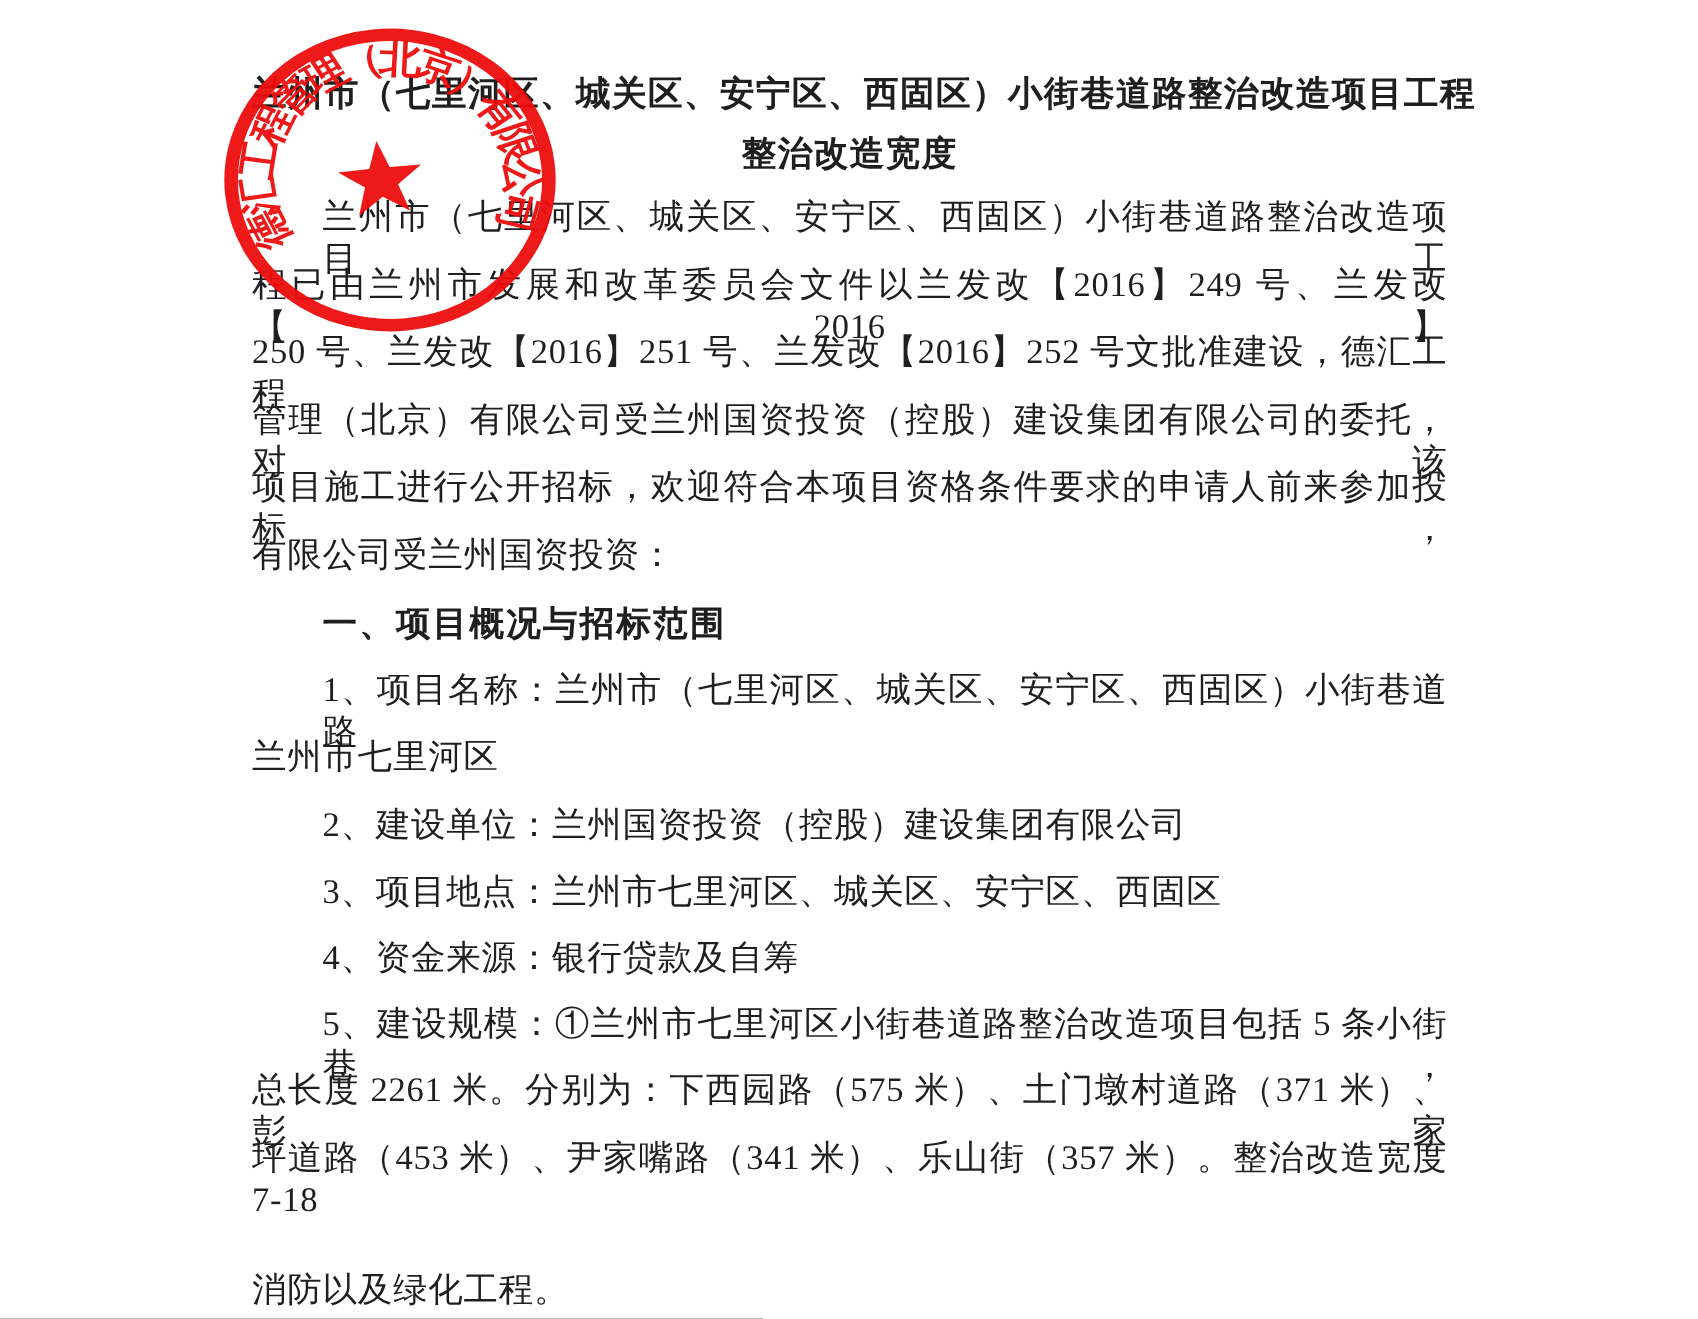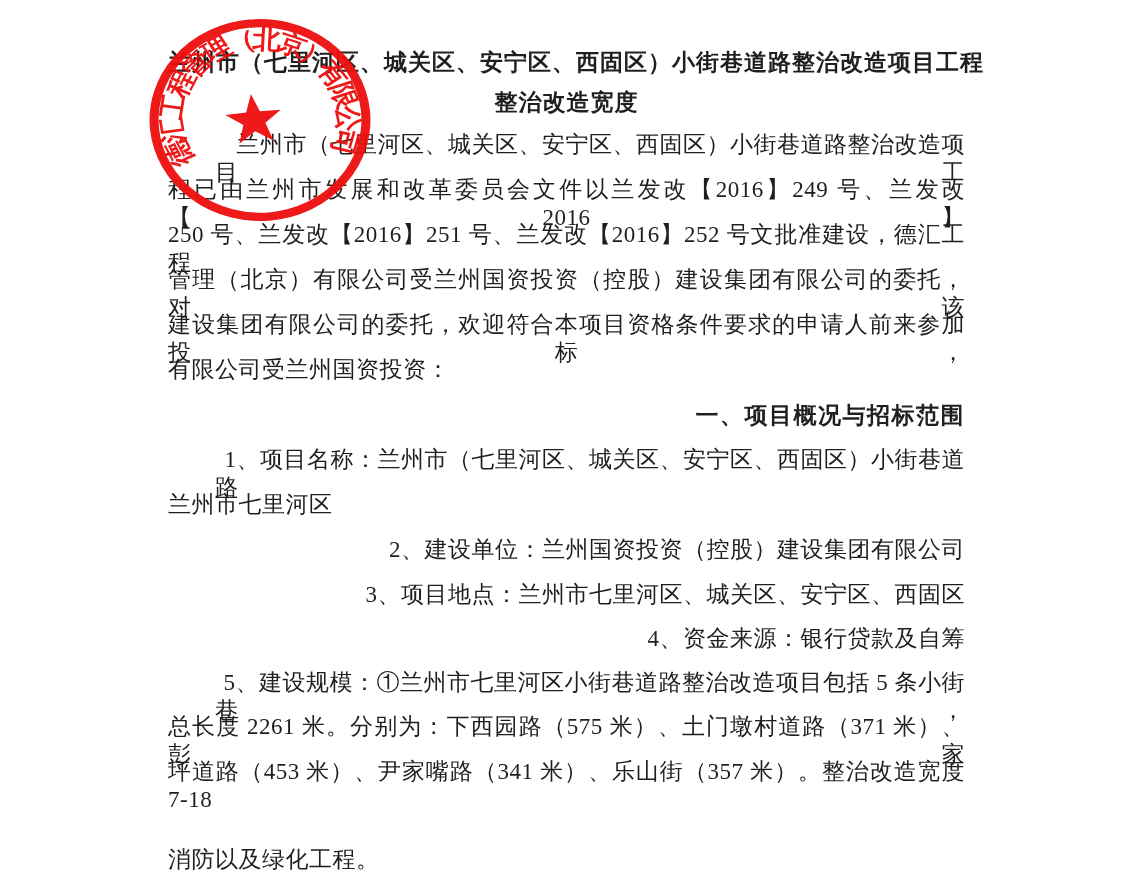--- a/index.html
+++ b/index.html
@@ -20,21 +20,21 @@
     line-height:28px;
     white-space:pre;
     letter-spacing:0.5px;
     box-sizing:border-box;
   }
   .just{
     white-space:normal;
     text-align:justify;
     text-align-last:justify;
   }
-  .indent{padding-left:47px;text-align:right;}
+  .indent{padding-left:47px;}
   .title-line{
     position:absolute;
     left:168px;
     width:797px;
     text-align:center;
     font-family:"Liberation Sans","DejaVu Sans",sans-serif;
     font-weight:bold;
     font-size:23px;
     letter-spacing:1px;
     white-space:pre;
@@ -59,21 +59,21 @@
 
 <div class="page">
 
   <div class="title-line" style="top:47px">兰州市（七里河区、城关区、安宁区、西固区）小街巷道路整治改造项目工程</div>
   <div class="title-line" style="top:87px">整治改造宽度</div>
 
   <div class="line just indent" style="top:131px">兰州市（七里河区、城关区、安宁区、西固区）小街巷道路整治改造项目工</div>
   <div class="line just" style="top:176px">程已由兰州市发展和改革委员会文件以兰发改【2016】249 号、兰发改【2016】</div>
   <div class="line just" style="top:221px">250 号、兰发改【2016】251 号、兰发改【2016】252 号文批准建设，德汇工程</div>
   <div class="line just" style="top:266px">管理（北京）有限公司受兰州国资投资（控股）建设集团有限公司的委托，对该</div>
-  <div class="line just" style="top:311px">建设集团有限公司的委托，欢迎符合本项目资格条件要求的申请人前来参加投标，</div>
+  <div class="line just" style="top:311px">项目施工进行公开招标，欢迎符合本项目资格条件要求的申请人前来参加投标，</div>
   <div class="line" style="top:356px">有限公司受兰州国资投资：</div>
   <div class="line indent heading" style="top:401px">一、项目概况与招标范围</div>
   <div class="line just indent" style="top:446px">1、项目名称：兰州市（七里河区、城关区、安宁区、西固区）小街巷道路</div>
   <div class="line" style="top:491px">兰州市七里河区</div>
   <div class="line indent" style="top:536px">2、建设单位：兰州国资投资（控股）建设集团有限公司</div>
   <div class="line indent" style="top:581px">3、项目地点：兰州市七里河区、城关区、安宁区、西固区</div>
   <div class="line indent" style="top:625px">4、资金来源：银行贷款及自筹</div>
   <div class="line just indent" style="top:669px">5、建设规模：①兰州市七里河区小街巷道路整治改造项目包括 5 条小街巷，</div>
   <div class="line just" style="top:713px">总长度 2261 米。分别为：下西园路（575 米）、土门墩村道路（371 米）、彭家</div>
   <div class="line just" style="top:758px">坪道路（453 米）、尹家嘴路（341 米）、乐山街（357 米）。整治改造宽度 7-18</div>

